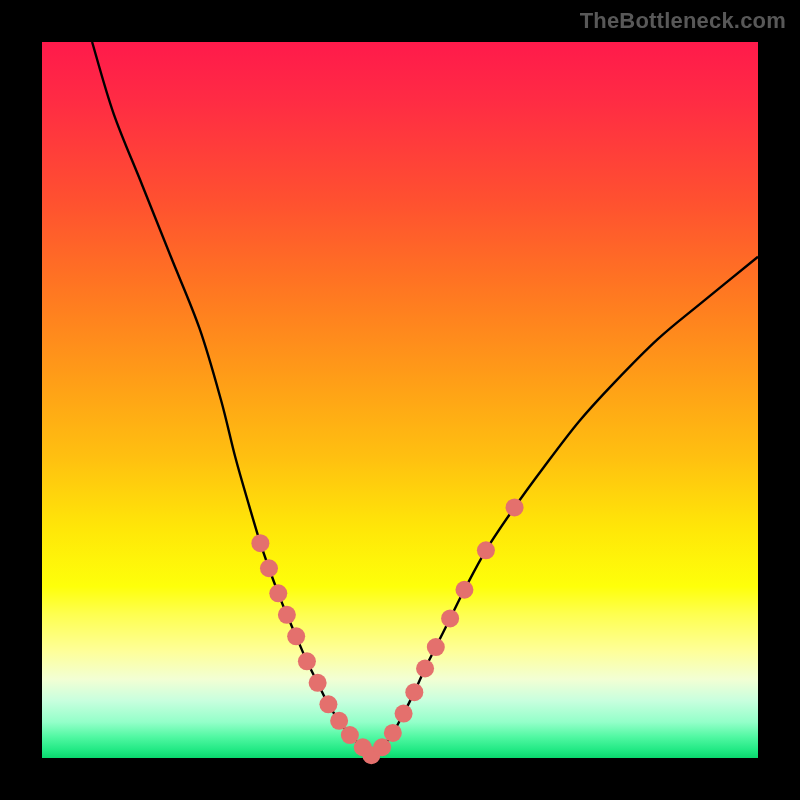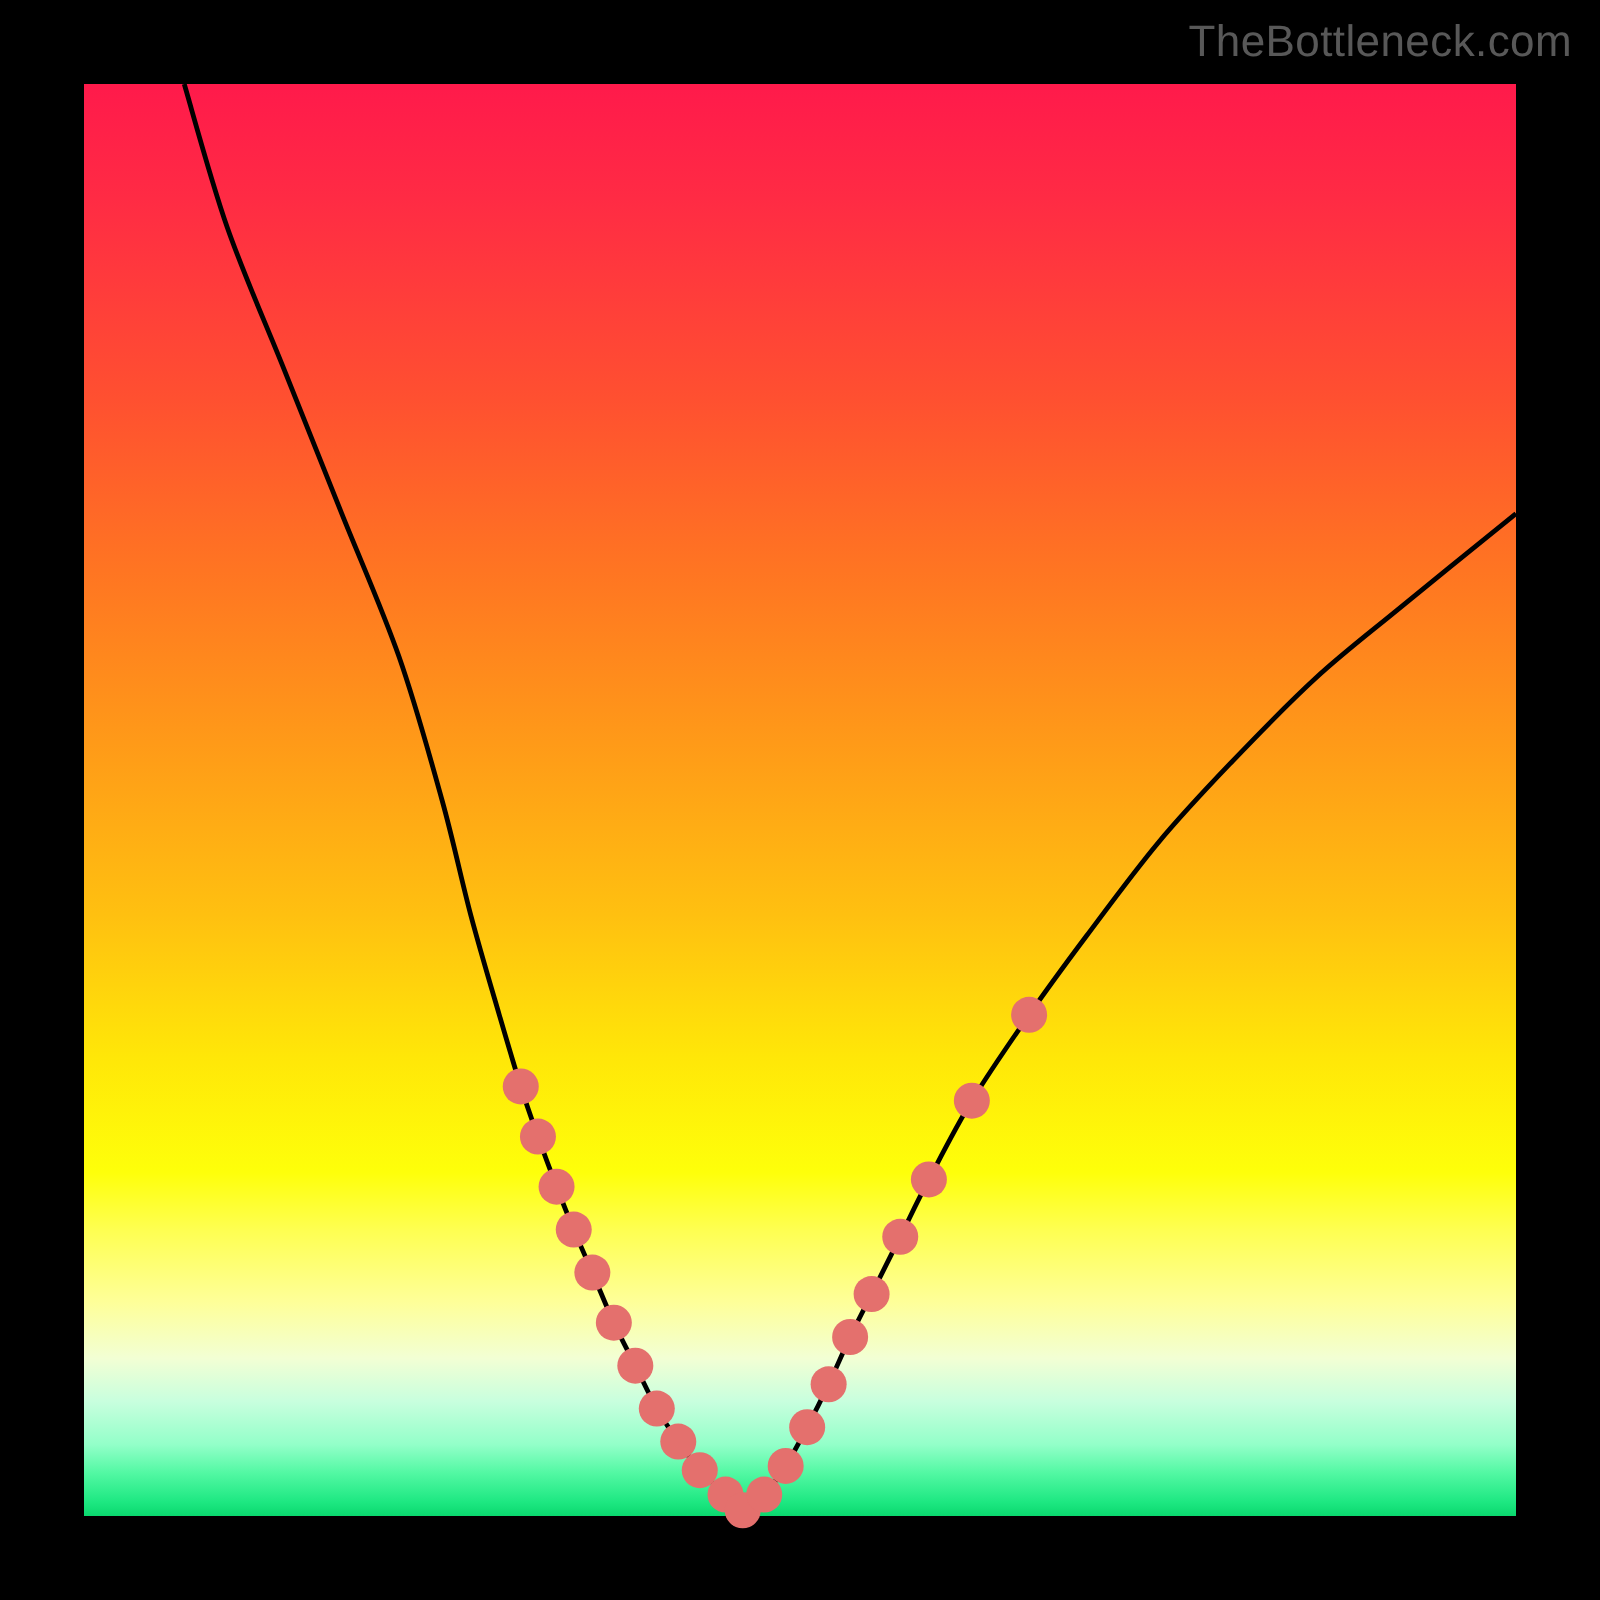--- a/index.html
+++ b/index.html
@@ -5,21 +5,21 @@
   * { margin: 0; padding: 0; box-sizing: border-box; }
   html, body { width: 800px; height: 800px; overflow: hidden; }
   body { background: #000; position: relative; font-family: Arial, sans-serif; }
 
   .watermark {
     position: absolute;
     top: 8px;
     right: 14px;
     color: #585858;
     font-size: 22px;
-    font-weight: 400;
+    font-weight: 700;
     z-index: 10;
     letter-spacing: 0.2px;
   }
 
   .plot-area {
     position: absolute;
     left: 42px;
     top: 42px;
     width: 716px;
     height: 716px;

